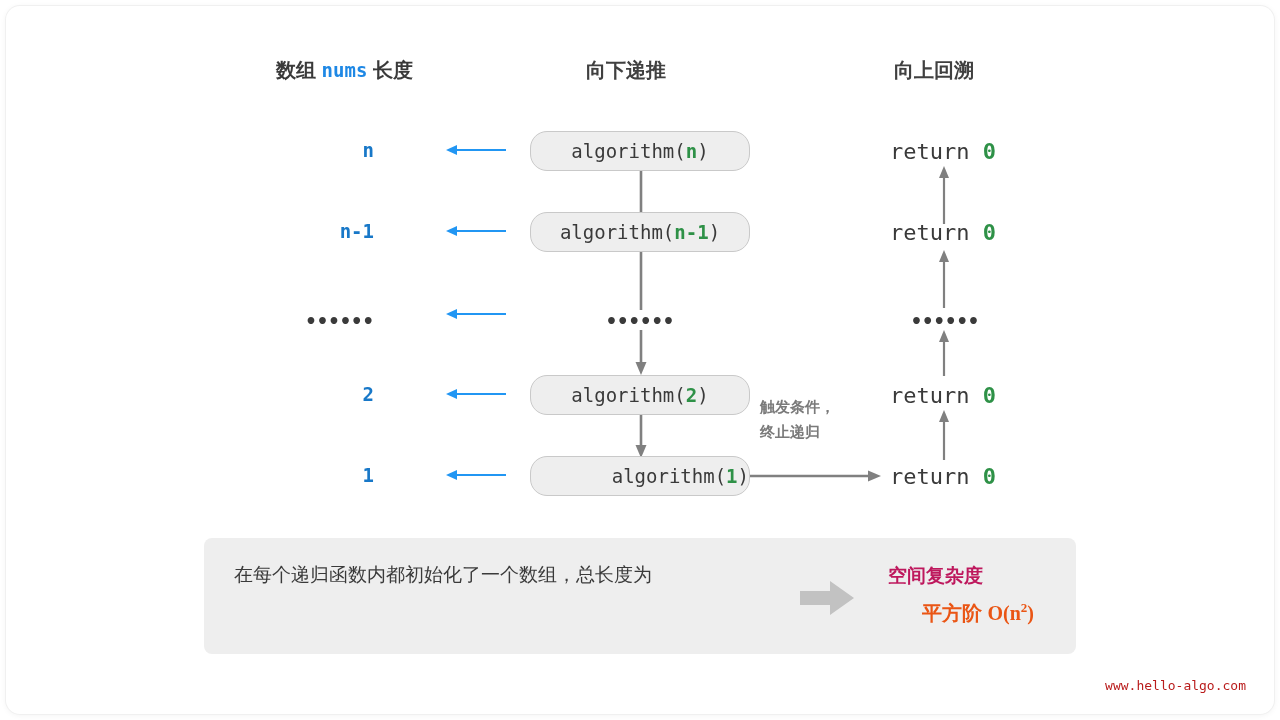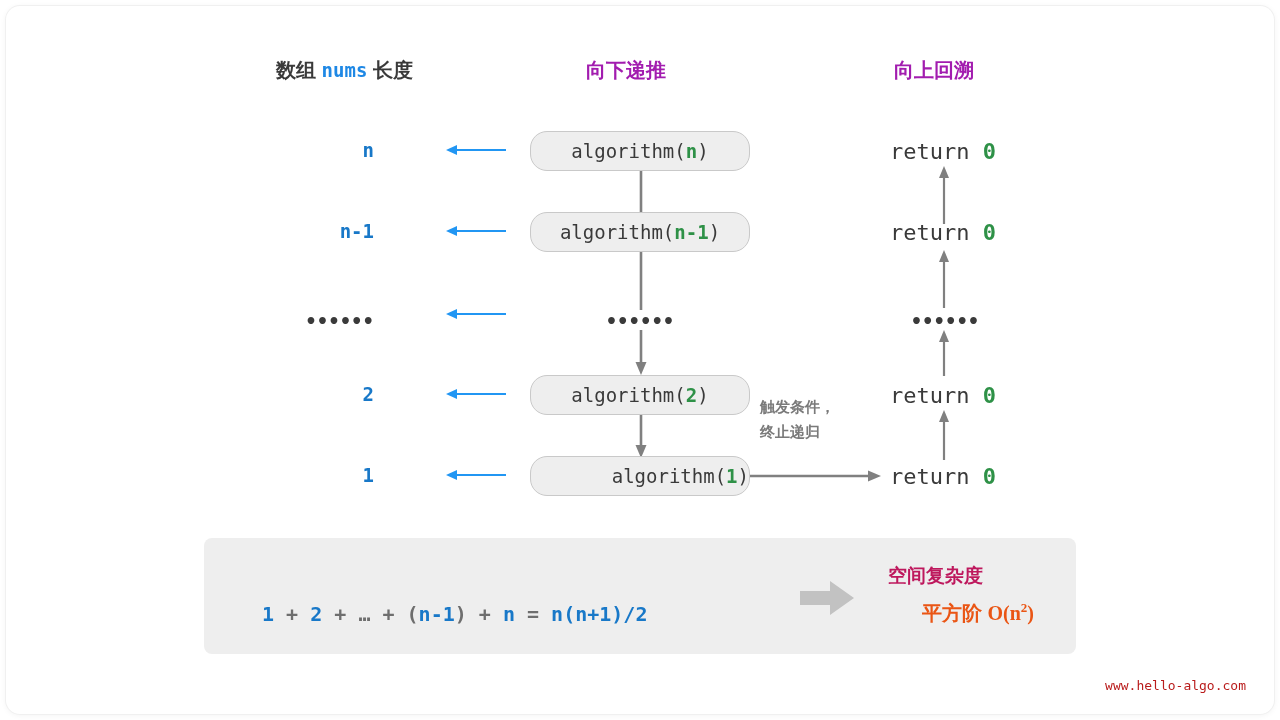--- a/index.html
+++ b/index.html
@@ -35,21 +35,21 @@
     box-shadow: 0 0 0 1px #f0f0f0, 0 1px 6px rgba(0,0,0,0.06);
     box-sizing: border-box;
   }
 
   .abs { position: absolute; }
 
   
   .col-header {
     font-size: 20px;
     font-weight: bold;
-    color: #a21caf;
+    color: #404040;
     white-space: nowrap;
   }
   .col-header.dark { color: #3a3a3a; }
   .hdr-mono {
     font-family: "DejaVu Sans Mono", "Liberation Mono", monospace;
     color: #1e88e5;
     font-weight: bold;
     font-size: 19px;
   }
 
@@ -313,34 +313,22 @@
     <span class="zero">0</span>
   </div>
 
   <div class="abs note" style="left:760px; top:394px;">
     <div>触发条件，</div>
     <div>终止递归</div>
   </div>
 
   <div id="summary" class="abs" style="left:204px; top:538px; width:872px; height:116px;">
 
-
-    <div class="abs formula" style="left:58px; top:64px;">
-      <span>1</span>
-      <span class="op">+</span>
-      <span>2</span>
-      <span class="op">+</span>
-      <span class="op">…</span>
-      <span class="op">+</span>
-      <span class="op">(</span><span>n-1</span><span class="op">)</span>
-      <span class="op">+</span>
-      <span>n</span>
-      <span class="op">=</span>
-      <span>n(n+1)/2</span>
-    </div>
+    <div class="abs sum-text" style="left:30px; top:24px;">在每个递归函数内都初始化了一个数组，总长度为</div>
+
 
     <div class="abs" style="left:596px; top:40px;">
       <svg width="56" height="40" viewBox="0 0 56 40">
         <path d="M0,13 L30,13 L30,3 L54,20 L30,37 L30,27 L0,27 Z" fill="#c2c2c2"></path>
       </svg>
     </div>
 
     <div class="abs sum-title" style="left:684px; top:25px; width:180px;">空间复杂度</div>
 
     <div class="abs sum-value" style="left:684px; top:62px; width:180px;">

